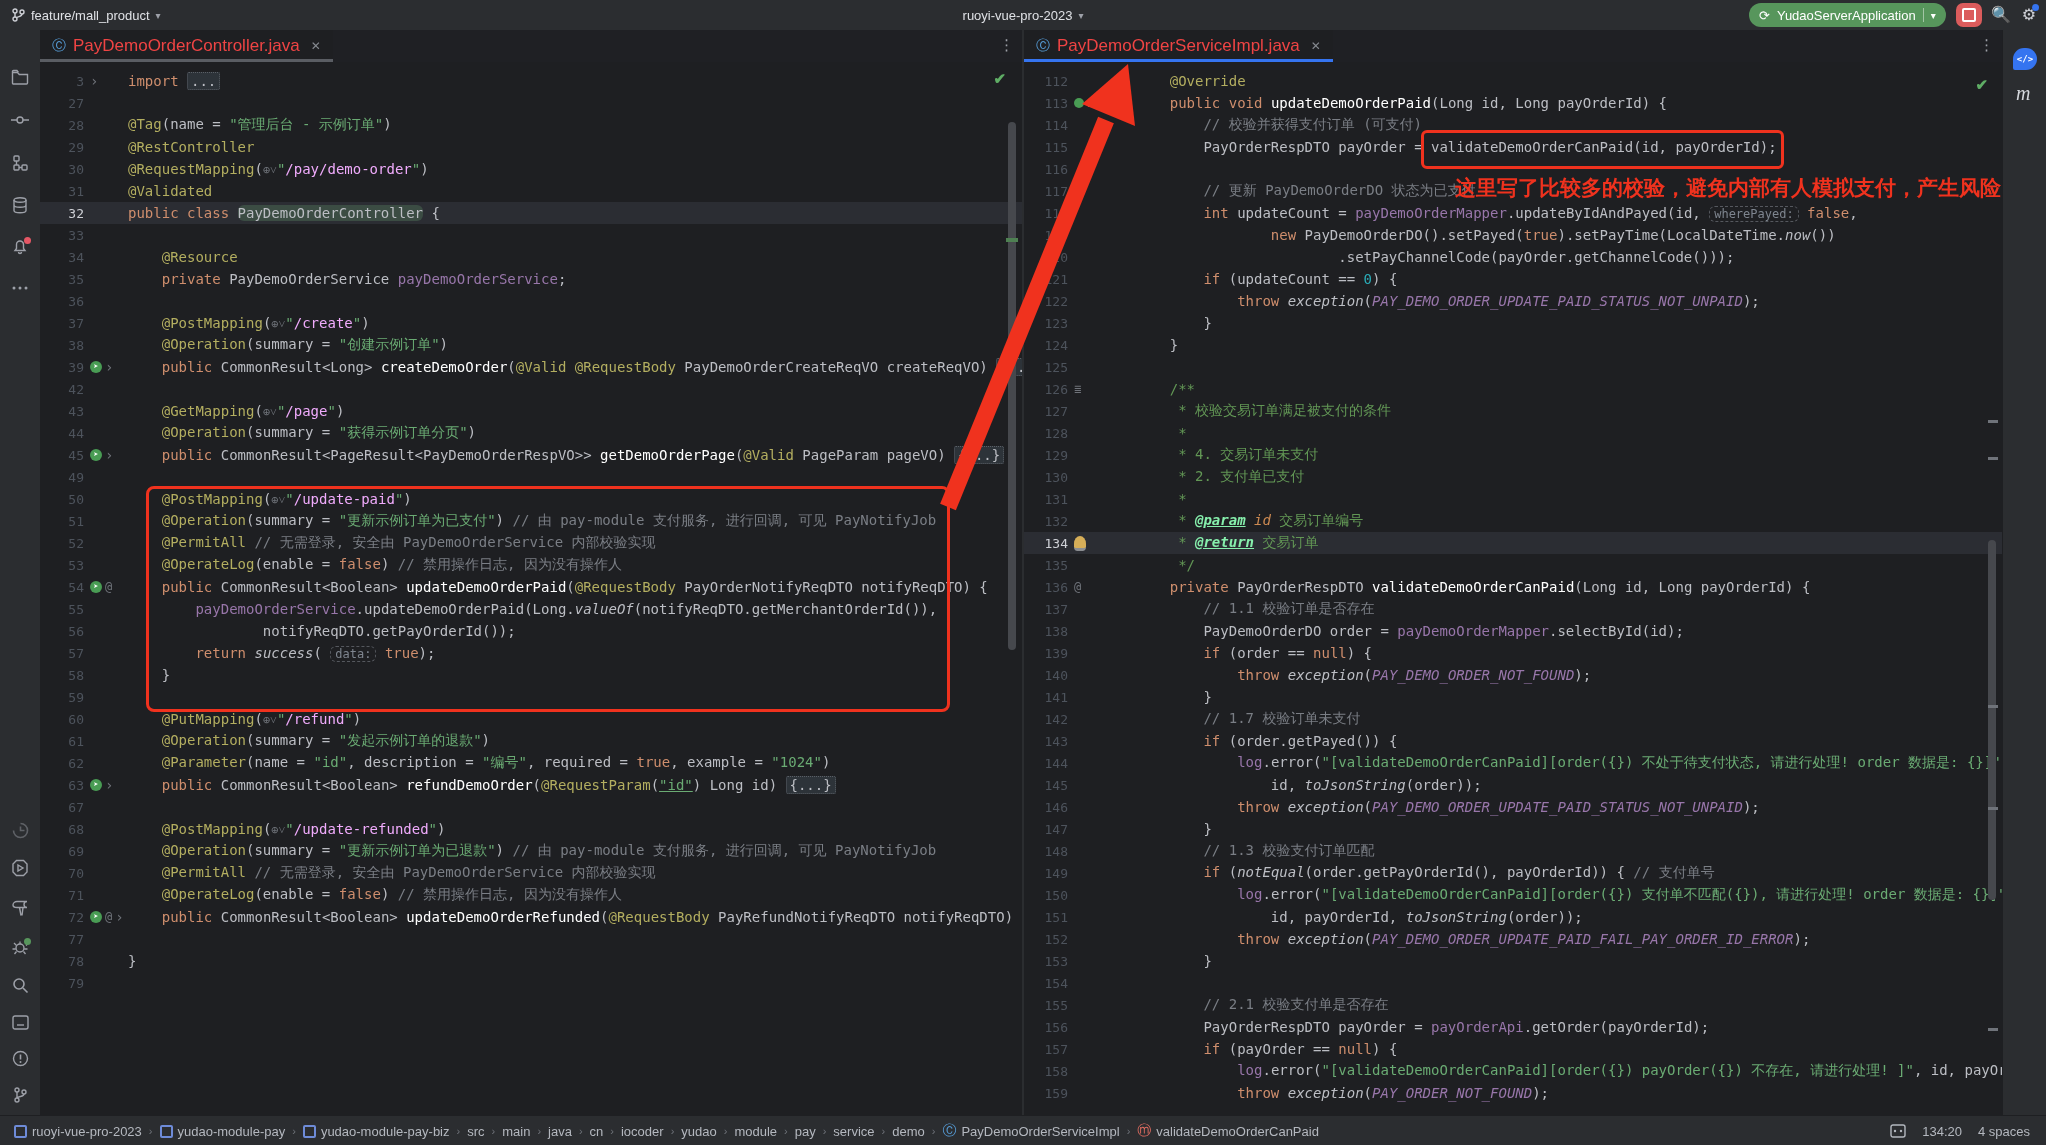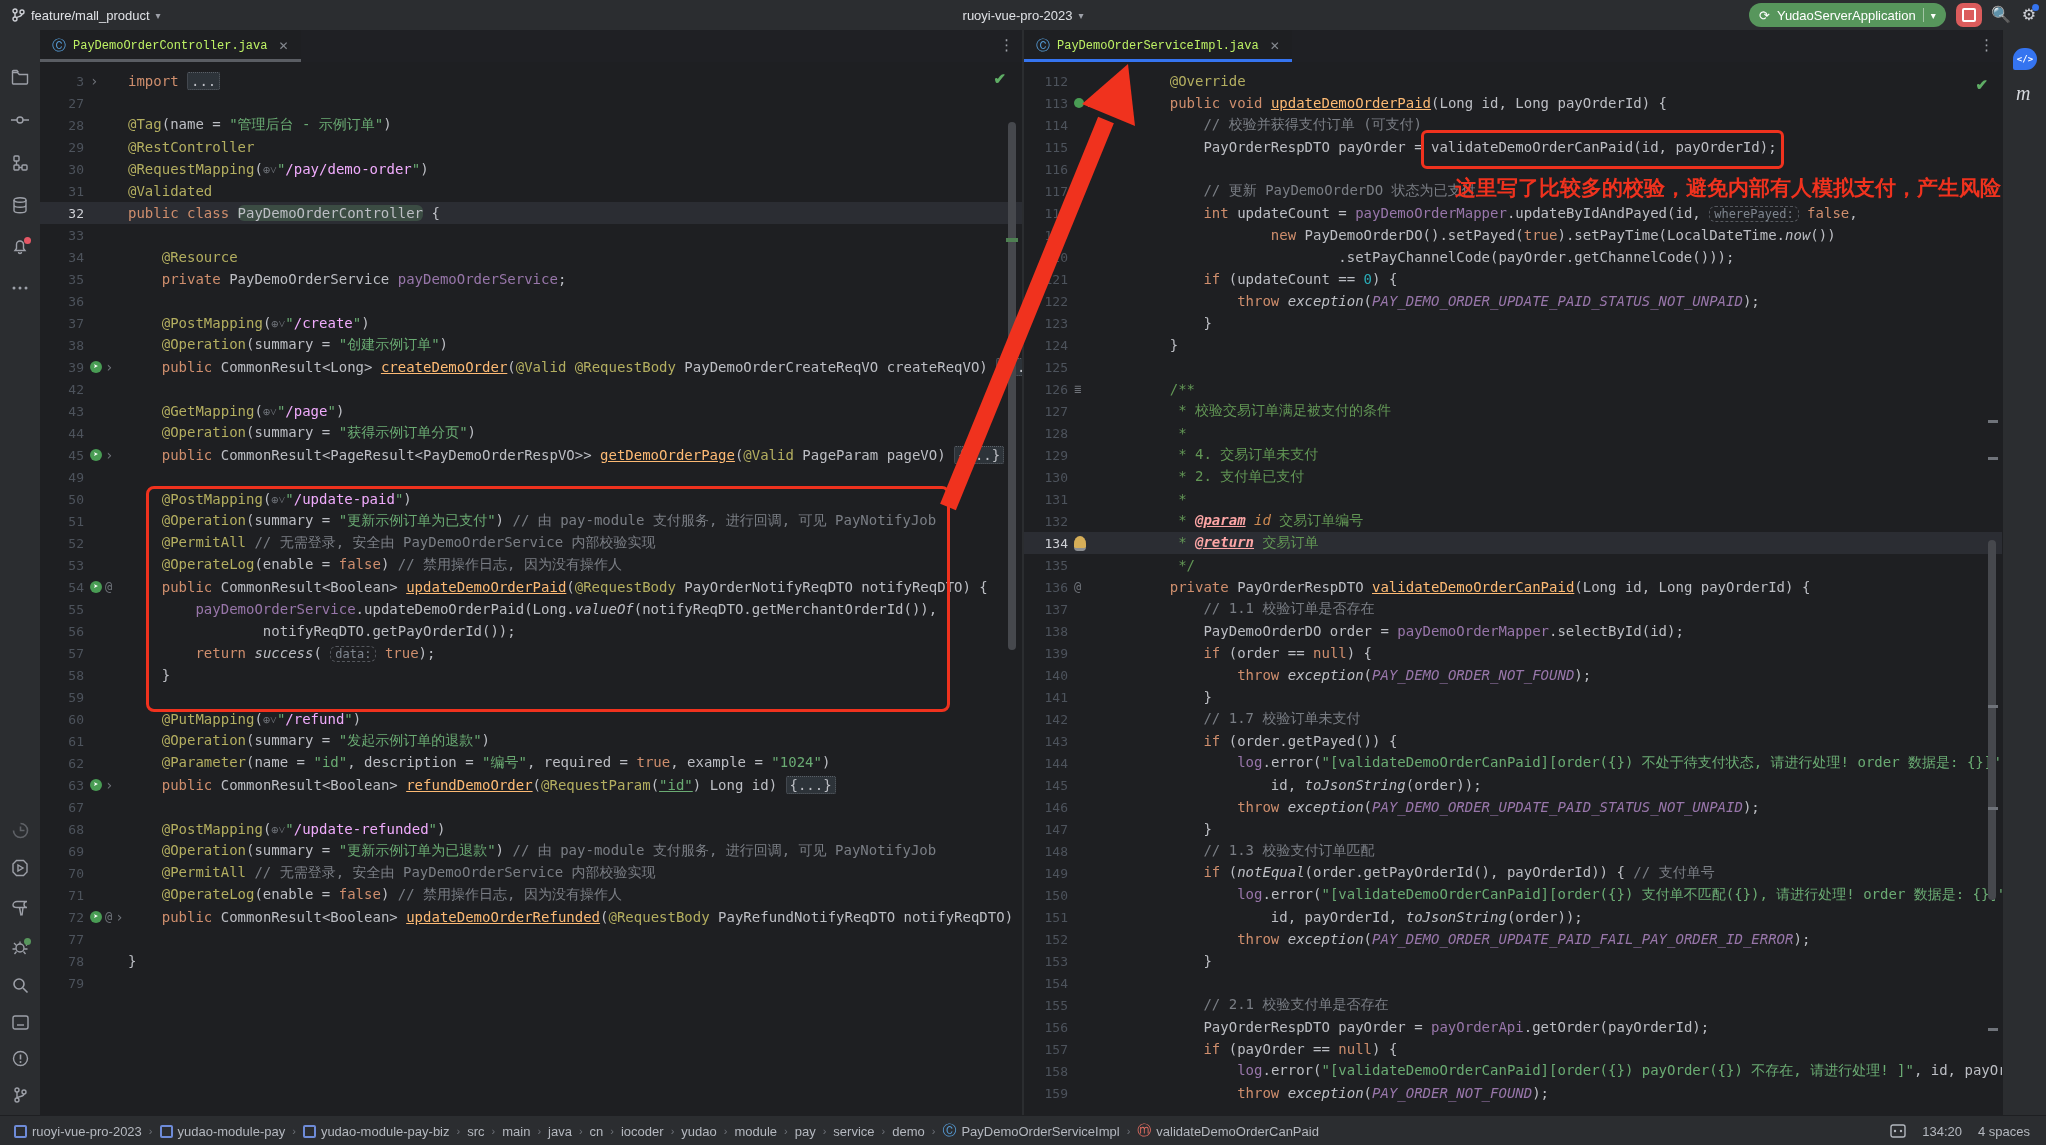--- a/index.html
+++ b/index.html
@@ -24,36 +24,36 @@
   .act-ico svg{display:block;}
   .badge-red{position:absolute;margin-left:14px;margin-top:-12px;width:7px;height:7px;border-radius:50%;background:#e55765;}
   .badge-green{position:absolute;margin-left:14px;margin-top:-12px;width:7px;height:7px;border-radius:50%;background:#57965c;}
   
   .pane{position:absolute;top:30px;height:1085px;background:#1e1f22;}
   #pane-left{left:40px;width:982px;border-right:2px solid #2b2d30;}
   #pane-right{left:1024px;width:978px;}
   .tabstrip{position:relative;height:32px;background:#1f2024;display:flex;align-items:center;}
   .tab{display:flex;align-items:center;gap:7px;height:32px;padding:0 12px 0 12px;position:relative;background:#1e1f22;}
   .tab .ci{color:#569cd6;font-size:14px;}
-  .tab .t{font-size:12px;color:#bef264;font-family:Liberation Mono, monospace;}
+  .tab .t{font-size:17px;color:#ef4444;}
   .tab .x{color:#868a91;font-size:12px;margin-left:4px;}
   .tab .uline{position:absolute;left:0;right:0;bottom:0;height:3px;}
   .kebab{position:absolute;right:8px;top:6px;color:#9da0a8;font-size:15px;}
   .editor{position:absolute;left:0;right:0;top:32px;bottom:0;overflow:hidden;padding-top:8px;}
   .row{display:flex;align-items:center;height:22px;white-space:pre;}
   .row.hl{background:#2b2d33;}
   .lnum{flex:0 0 44px;text-align:right;color:#4d535c;font:13px "DejaVu Sans Mono",monospace;padding-right:6px;}
   .row.hl .lnum{color:#ced0d6;}
   .gics{display:flex;align-items:center;gap:3px;color:#6f737a;font:12px "DejaVu Sans Mono",monospace;}
   .gl{flex:0 0 38px;}  .gr{flex:0 0 62px;}
   .code{font:14px "DejaVu Sans Mono",monospace;color:#bcbec4;white-space:pre;}
   .k{color:#cf8e6d;} .a{color:#b3ae60;} .s{color:#6aab73;} .c{color:#7a7e85;}
-  .m{color:#fdba74;text-decoration:underline;} .f{color:#9876aa;} .cn{color:#9876aa;font-style:italic;}
+  .m{color:#ffffff;} .f{color:#9876aa;} .cn{color:#9876aa;font-style:italic;}
   .n{color:#2aacb8;} .d{color:#bcbec4;} .it{font-style:italic;color:#bcbec4;}
-  .jd{color:#629755;} .jt{color:#fca5a5;font-weight:bold;font-style:italic;text-decoration:underline;margin-top:7px;}
+  .jd{color:#629755;} .jt{color:#86efac;font-weight:bold;font-style:italic;text-decoration:underline;margin-top:7px;}
   .pn{color:#cd8a52;font-style:italic;text-align:center;}
   .url{color:#f0abfc;} .su{color:#6aab73;text-decoration:underline;}
   .fold{background:#2d3339;border:1px dotted #5a5f66;border-radius:2px;padding:0 3px;color:#bcbec4;}
   .inlay{color:#7e858f;border:1px dashed #55585e;border-radius:6px;padding:0 4px;font-size:12px;}
   .gicon{color:#6f737a;font-size:12px;}
   .idhl{background:rgba(89,135,96,.35);border-radius:6px;}
   .gi-api{width:12px;height:12px;border-radius:50%;background:#499c54;display:inline-flex;align-items:center;justify-content:center;color:#fff;font-size:8px;line-height:1;}
   .gi-ov{display:inline-flex;align-items:center;gap:1px;}
   .gi-ov .dot{width:10px;height:10px;border-radius:50%;background:#499c54;display:inline-block;}
   .gi-ov .up{color:#c75450;font-size:12px;font-weight:bold;}

